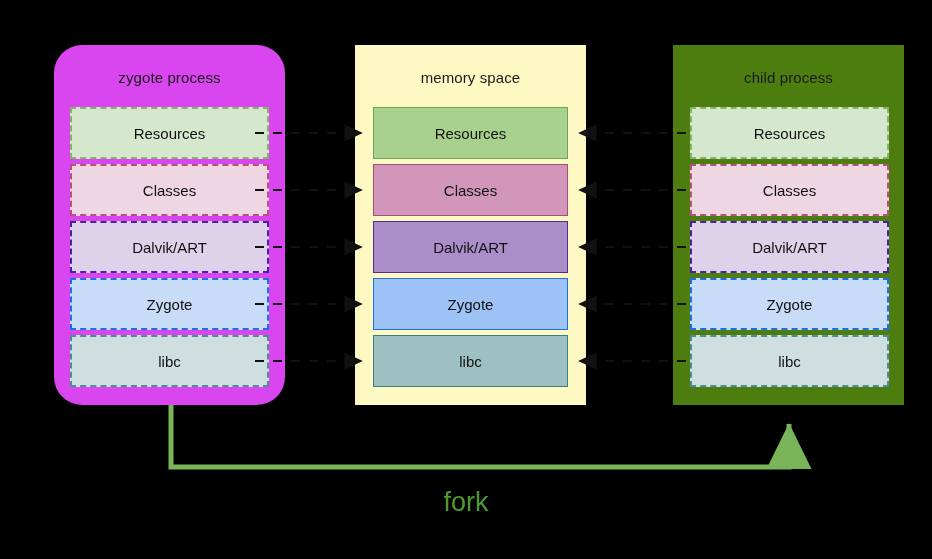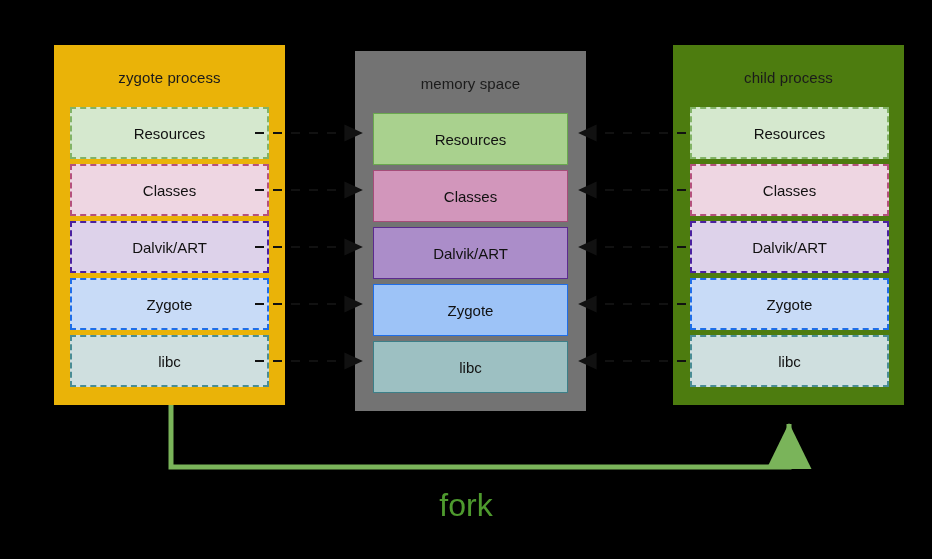--- a/index.html
+++ b/index.html
@@ -9,42 +9,42 @@
     overflow:hidden;position:relative;
   }
   #stage{position:absolute;left:0;top:0;width:932px;height:559px;}
 
   .panel{position:absolute;box-sizing:border-box;}
   .panel-title{
     position:absolute;left:0;right:0;top:24px;text-align:center;
     font-size:15px;color:#1b1b1b;letter-spacing:.1px;white-space:nowrap;
   }
 
-  #panel-zygote{left:54px;top:45px;width:231px;height:360px;background:#eab308;}
-  #panel-memory{left:355px;top:45px;width:231px;height:360px;background:#737373;margin-top:6px;}
+  #panel-zygote{left:54px;top:45px;width:231px;height:360px;background:#d946ef;border-radius:28px;}
+  #panel-memory{left:355px;top:45px;width:231px;height:360px;background:#fef9c3;}
   #panel-child {left:673px;top:45px;width:231px;height:360px;background:#4d7c0f;}
 
   .row-box{
     position:absolute;box-sizing:border-box;height:52px;
     display:flex;align-items:center;justify-content:center;
     font-size:15px;color:#111111;white-space:nowrap;
   }
   .dashed{border-width:2.4px;border-style:dashed;}
   .solid{border-width:1.6px;border-style:solid;}
 
   #panel-zygote .row-box{left:16px;width:199px;}
   #panel-memory .row-box{left:18px;width:195px;}
   #panel-child  .row-box{left:17px;width:199px;}
 
   
   #wires{position:absolute;left:0;top:0;width:932px;height:559px;pointer-events:none;}
 
   #fork-label{
     position:absolute;left:0;width:932px;top:487px;text-align:center;
-    font-size:32px;color:#4e9a2e;
+    font-size:27px;color:#4e9a2e;
   }
 </style>
 </head>
 <body>
 
 <div id="stage">
 
   <div class="panel" id="panel-zygote">
     <div class="panel-title">zygote process</div>
   <div class="row-box dashed" style="top: 62px; background: rgb(213, 232, 206); border-color: rgb(130, 179, 102);">Resources</div>

